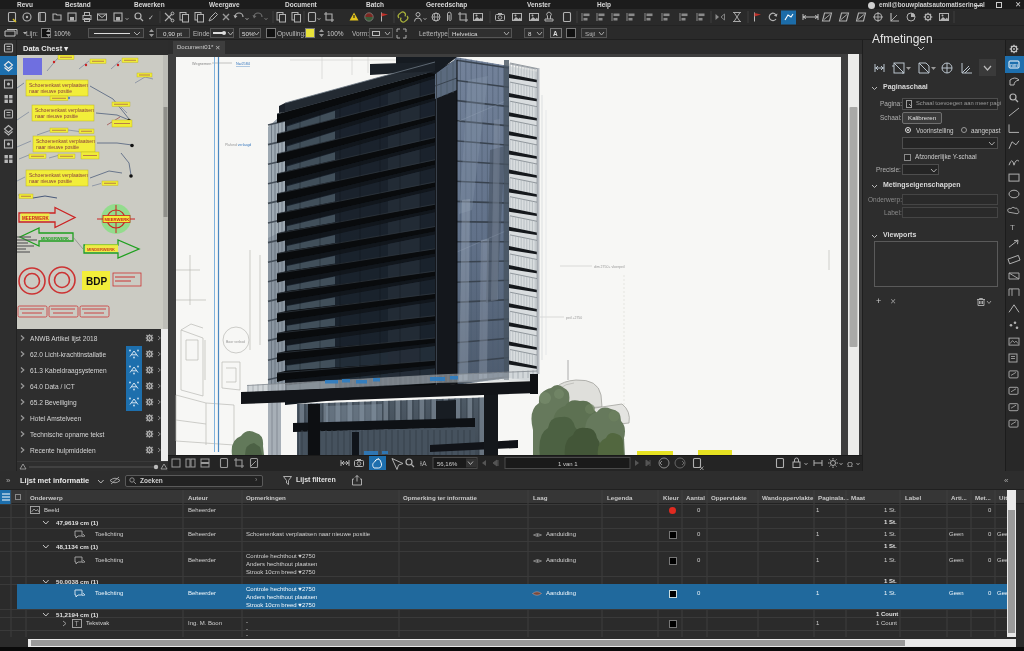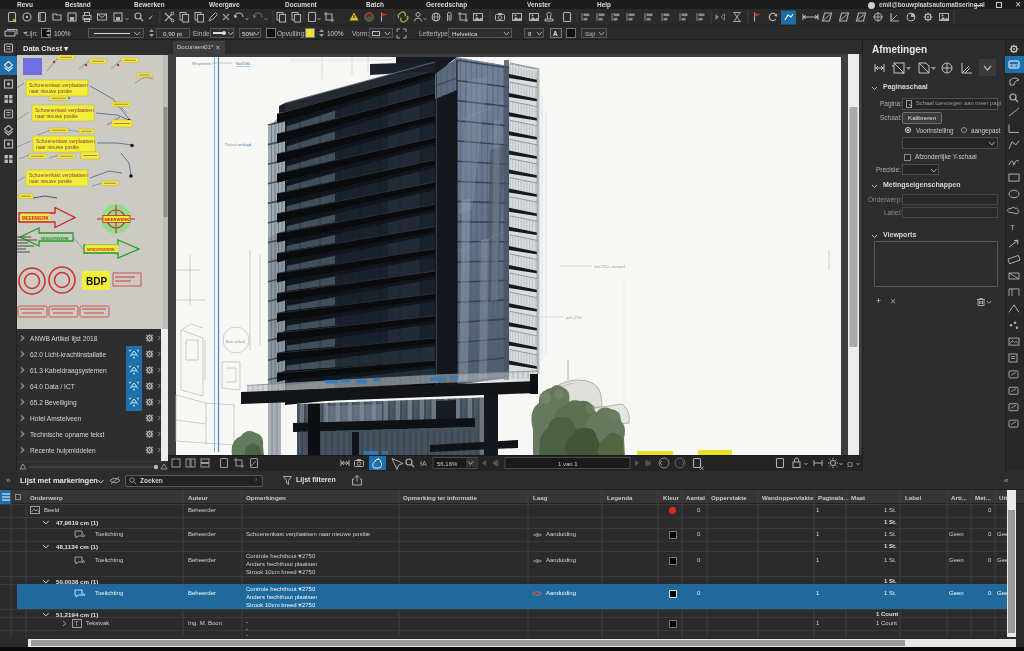--- a/index.html
+++ b/index.html
@@ -1201,21 +1201,21 @@
         <line x1="829.5" y1="463.0" x2="828.0" y2="463.0"></line>
         <line x1="830.5" y1="460.5" x2="829.5" y2="459.5"></line>
         <line x1="833.0" y1="459.5" x2="833.0" y2="458.0"></line>
         <line x1="835.5" y1="460.5" x2="836.5" y2="459.5"></line>
       </g>
       <path d="M839.5 463 L841 464.8 L842.5 463" fill="none" stroke="#999" stroke-width="1"></path>
       <text x="847" y="466.5" font-size="8" fill="#b0b0b0" font-family="Liberation Sans">Ω</text>
       <path d="M856.5 463 L858 464.8 L859.5 463" fill="none" stroke="#999" stroke-width="1"></path>
     </svg>
 <div class="a" style="left:862px;top:40px;width:143px;height:431px;background:#2d2d2d;border-left:1px solid #1e1e1e"></div>
-<div class="t" style="left:872px;top:44px;font-size:10px;color:#e8e8e8;font-weight:bold;">Afmetingen</div>
+<div class="t" style="left:872px;top:32px;font-size:12px;color:#e8e8e8;font-weight:normal;">Afmetingen</div>
 <svg class="a" style="left:917px;top:46px" width="8" height="6">
       <path d="M1 1 l3 3 3-3" fill="none" stroke="#bbb"></path>
     </svg>
 <svg class="a" style="left:862px;top:54px" width="143" height="30" viewBox="862 54 143 30">
       <g stroke="#b9c3cc" fill="none" stroke-width="1">
         <path d="M875 64 v8 M884 64 v8 M875 68 h9 M878 66 l-2 2 2 2 M881 66 l2 2 -2 2"></path>
         <rect x="894" y="63" width="10" height="10"></rect>
         <path d="M894 63 l10 10 M894 66 l-2 0 M902 73 l2 0"></path>
         <path d="M919 63 h7 l3 3 v7 h-10 z M919 63 l10 10"></path>
         <circle cx="947" cy="68" r="5"></circle>
@@ -1319,21 +1319,21 @@
       <rect x="1009" y="387.29999999999995" width="9" height="7" rx="1" fill="none" stroke="#b0b0b0" stroke-width="0.9"></rect>
       <line x1="1011" y1="391.79999999999995" x2="1016" y2="388.79999999999995" stroke="#b0b0b0" stroke-width="0.8"></line>
       <rect x="1009" y="403.7" width="9" height="7" rx="1" fill="none" stroke="#b0b0b0" stroke-width="0.9"></rect>
       <line x1="1011" y1="408.2" x2="1016" y2="405.2" stroke="#b0b0b0" stroke-width="0.8"></line>
       <rect x="1009" y="420.09999999999997" width="9" height="7" rx="1" fill="none" stroke="#b0b0b0" stroke-width="0.9"></rect>
       <line x1="1011" y1="424.59999999999997" x2="1016" y2="421.59999999999997" stroke="#b0b0b0" stroke-width="0.8"></line>
     </svg>
 <div class="a" style="left:0;top:471px;width:1024px;height:180px;background:#2b2b2b;border-top:1px solid #151515"></div>
 <div class="a" style="left:0;top:471px;width:1024px;height:19px;background:#2d2d2d;border-bottom:1px solid #202020"></div>
 <div class="t" style="left:6px;top:476px;font-size:8px;color:#aaa;font-weight:normal;">»</div>
-<div class="t" style="left:20px;top:476px;font-size:7.5px;color:#e8e8e8;font-weight:bold;">Lijst met markeringen</div>
+<div class="t" style="left:20px;top:476px;font-size:7.5px;color:#e8e8e8;font-weight:bold;">Lijst met informatie</div>
 <svg class="a" style="left:97px;top:479px" width="8" height="6">
       <path d="M1 1 l2.8 3 2.8-3" fill="none" stroke="#bbb"></path>
     </svg>
 <svg class="a" style="left:109px;top:476px" width="12" height="9">
       <path d="M1 4.5 q5 -4.5 10 0 q-5 4.5 -10 0" fill="none" stroke="#aaa" stroke-width="0.9"></path>
       <line x1="2" y1="8" x2="10" y2="1" stroke="#aaa" stroke-width="0.9"></line>
     </svg>
 <div class="a" style="left:125px;top:474.5px;width:138px;height:12px;background:#222;border:1px solid #5a5a5a;border-radius:2px"></div>
 <svg class="a" style="left:129px;top:477px" width="8" height="8">
       <circle cx="3" cy="3" r="2.2" fill="none" stroke="#999" stroke-width="0.9"></circle>

